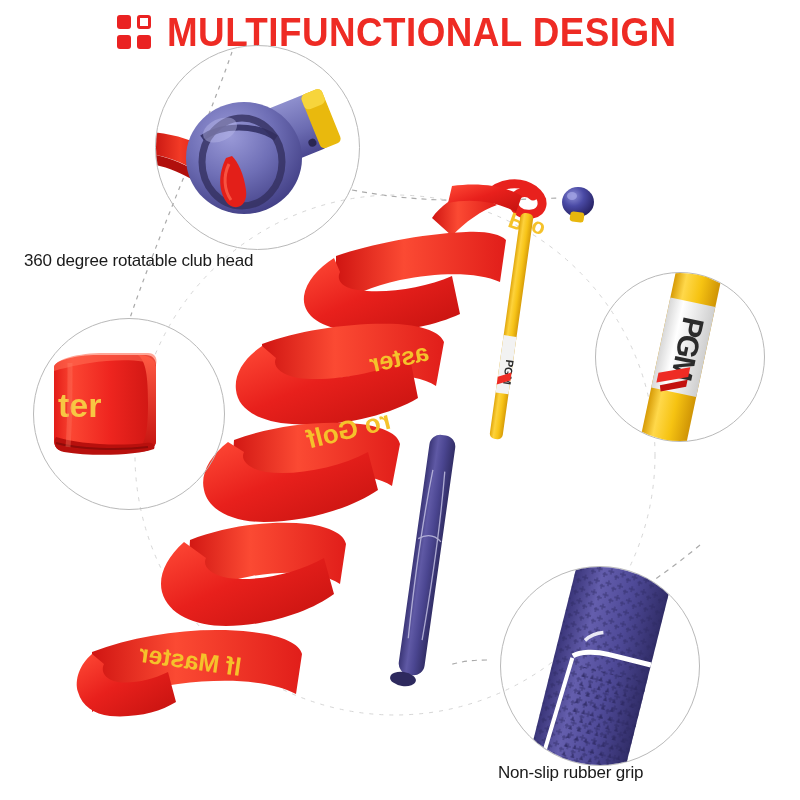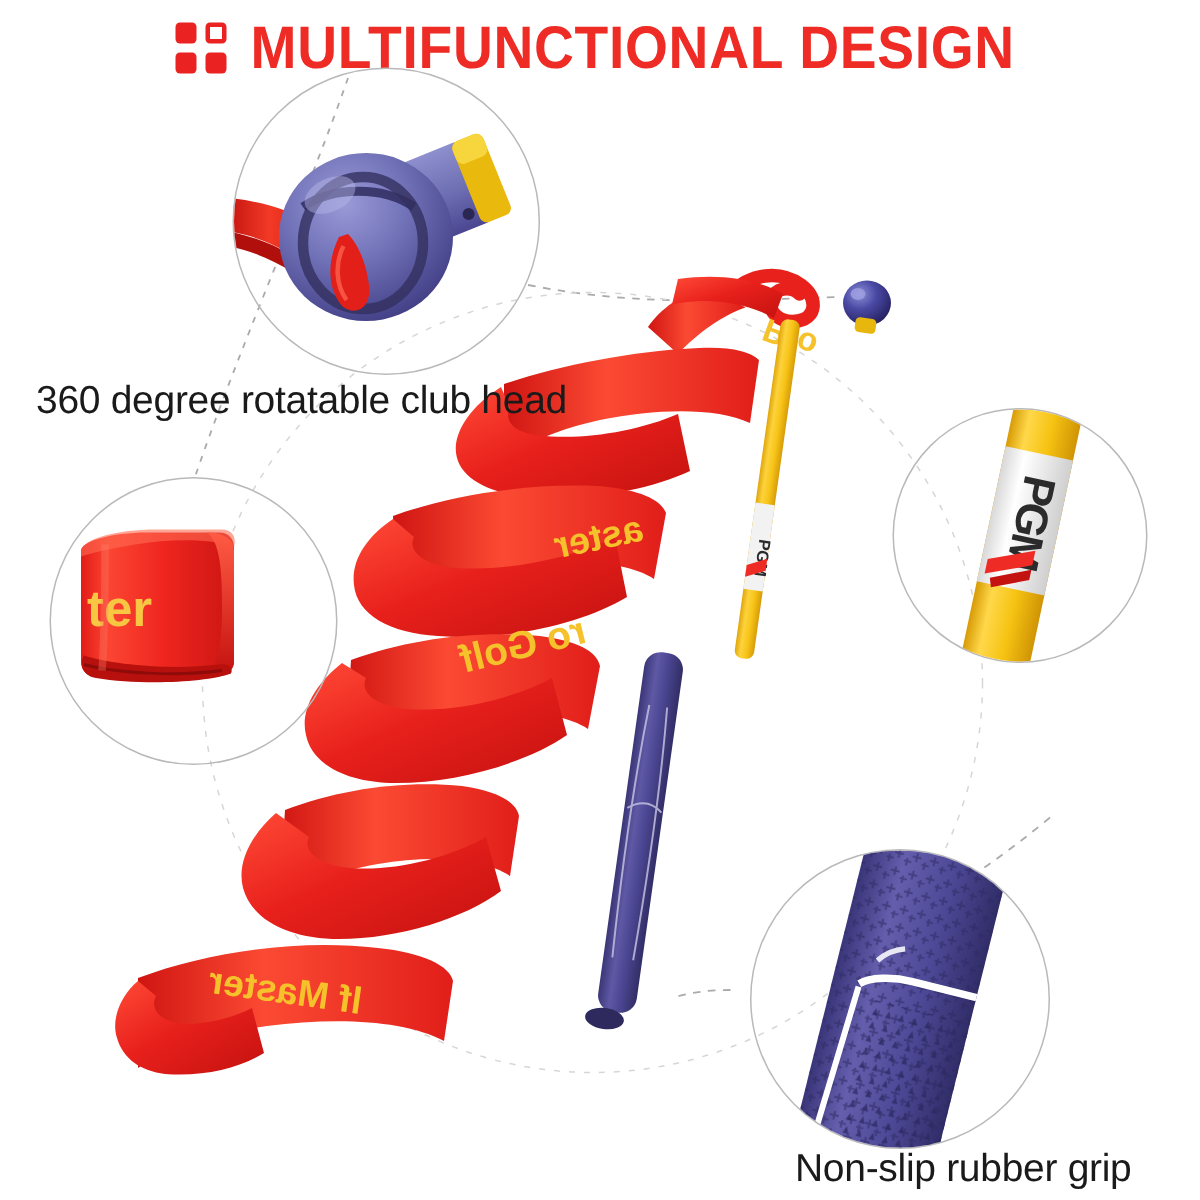--- a/index.html
+++ b/index.html
@@ -34,21 +34,21 @@
   }
 
   
   .callout {
     position:absolute; border-radius:50%;
     border:1.4px solid #b9b9b9; background:transparent;
     overflow:hidden;
   }
 
   .caption {
-    position:absolute; font-size:26px; color:#1a1a1a;
+    position:absolute; font-size:17px; color:#1a1a1a;
     white-space:nowrap; line-height:1.1; letter-spacing:-0.2px;
   }
 
   
   .dash { position:absolute; left:0; top:0; width:800px; height:800px; pointer-events:none; }
 
   
   .head-art { position:absolute; left:0; top:0; width:205px; height:205px; }
 
   
@@ -329,15 +329,15 @@
         <rect x="52" y="-24" width="96" height="250" fill="url(#gpTex)" opacity="0.6"></rect>
 
         <path d="M78,104 L148,104 L148,226 L78,226 Z" fill="url(#gpTex2)" opacity="0.9"></path>
 
         <path d="M70,96 C76,90 90,86 104,86 L148,86" fill="none" stroke="#ffffff" stroke-width="5"></path>
         <path d="M70,98 C68,140 66,186 64,226" fill="none" stroke="#ffffff" stroke-width="4"></path>
         <path d="M78,78 C82,72 88,68 94,66" fill="none" stroke="#e8e8f5" stroke-width="3.5"></path>
       </g>
     </svg>
   </div>
-  <div class="caption" style="left:498px; top:764px;margin-left:32px;">Non-slip rubber grip</div>
+  <div class="caption" style="left:498px; top:764px;">Non-slip rubber grip</div>
 
 </div>
 
 </body></html>

